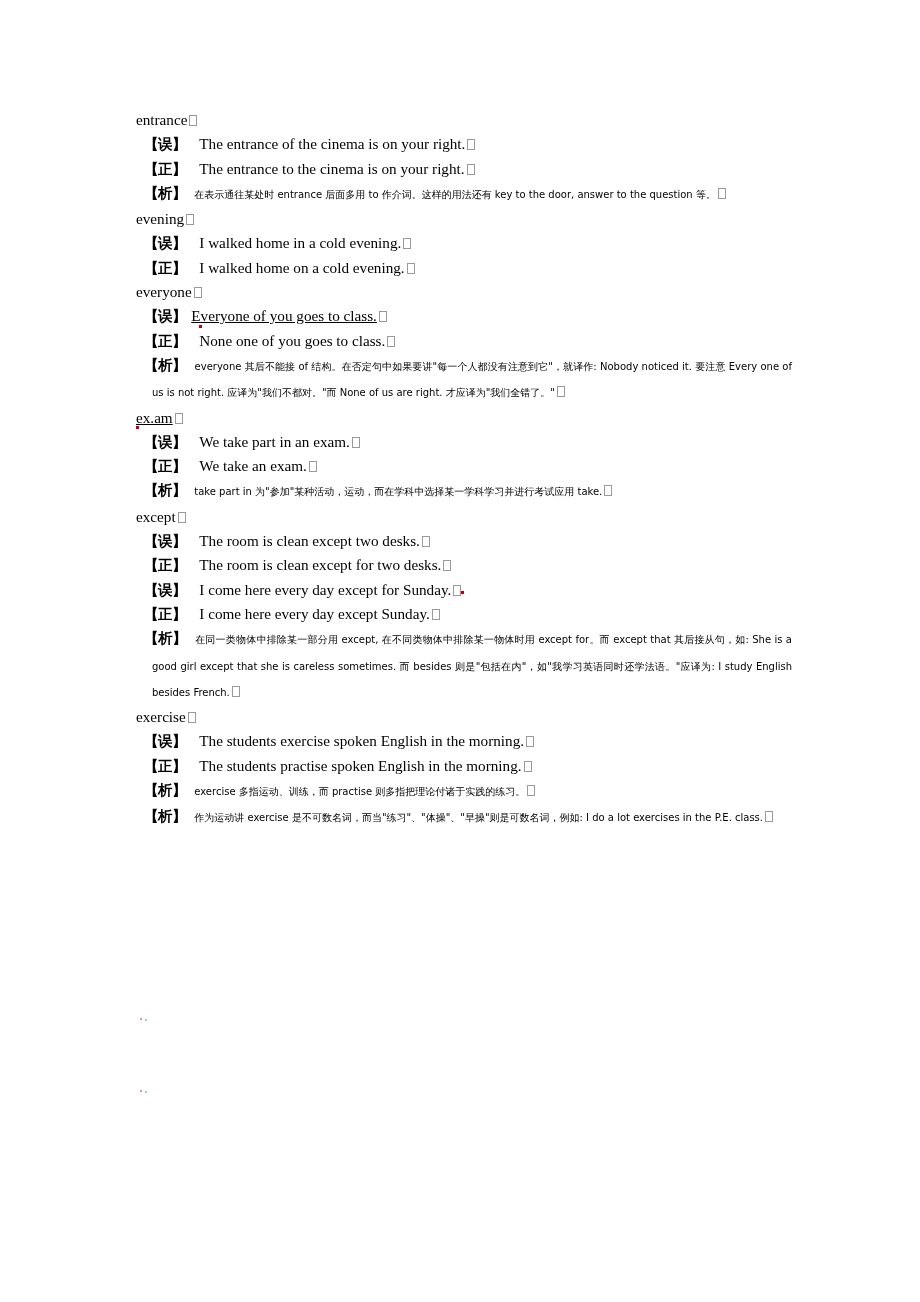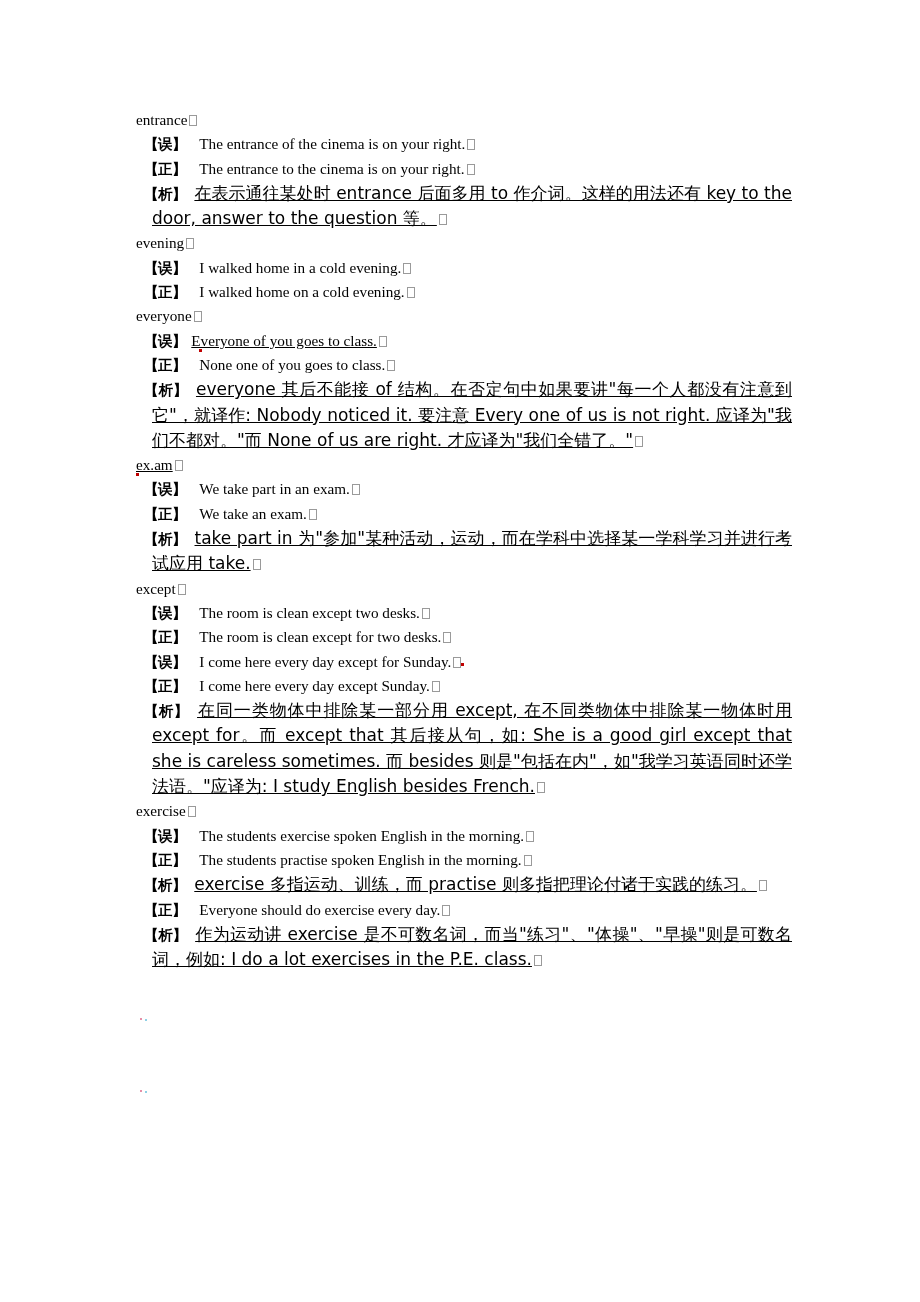--- a/index.html
+++ b/index.html
@@ -63,22 +63,21 @@
     display: inline-block;
     width: 8px;
     height: 11px;
     border: 1px solid #9a9a9a;
     vertical-align: -1px;
     margin-left: 2px;
     box-sizing: border-box;
   }
   .cjk {
     font-family: "DejaVu Sans", "Liberation Sans", sans-serif;
-    font-size: 17px;
-    text-decoration: underline;
+    font-size: 10px;
   }
   
   .spell {
     position: relative;
     display: inline-block;
     text-decoration: underline;
   }
   .spell::after {
     content: "";
     position: absolute;
@@ -161,21 +160,20 @@
 
     <div class="line headword"><span>exercise</span><span class="tofu"></span></div>
 
     <div class="line entry-line"><span class="marker">【误】</span><span class="gap-wide"></span><span>The students exercise spoken English in the morning.</span><span class="tofu"></span></div>
 
     <div class="line entry-line"><span class="marker">【正】</span><span class="gap-wide"></span><span>The students practise spoken English in the morning.</span><span class="tofu"></span></div>
 
     <div class="line entry-line"><span class="marker">【析】</span><span class="gap-narrow"></span><span class="cjk">exercise 多指运动、训练，而 practise 则多指把理论付诸于实践的练习。</span><span class="tofu"></span></div>
 
 
-    <div class="line entry-line"><span class="marker">【正】</span><span class="gap-wide"></span><span>Everyone should do exercise every day.</span><span class="tofu"></span></div>
 
     <div class="line entry-line"><span class="marker">【析】</span><span class="gap-narrow"></span><span class="cjk">作为运动讲 exercise 是不可数名词，而当"练习"、"体操"、"早操"则是可数名词，例如: I do a lot exercises in the P.E. class.</span><span class="tofu"></span></div>
 
   </div>
 
   <div class="blank-mark mark-a"></div>
   <div class="blank-mark mark-b"></div>
 </div>
 
 </body></html>

